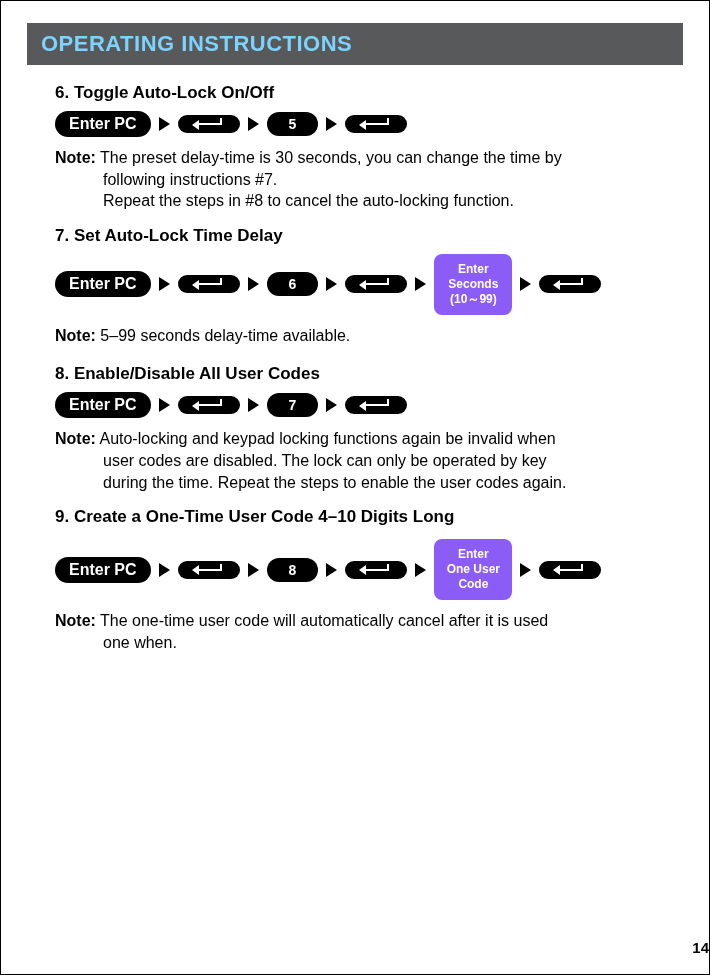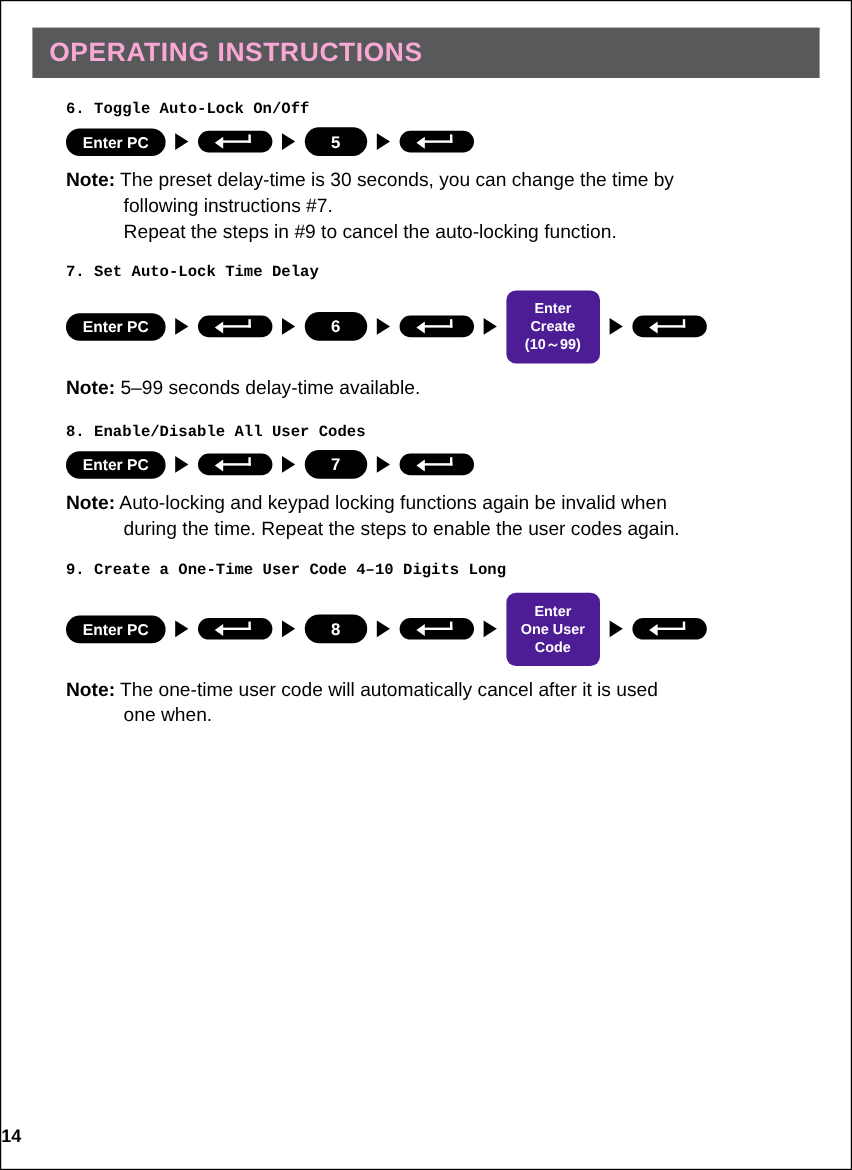--- a/index.html
+++ b/index.html
@@ -12,63 +12,62 @@
   .page {
     width: 710px;
     height: 975px;
     border: 1.5px solid #000;
     margin: 0 auto;
     position: relative;
     padding: 22px 26px 0 26px;
   }
   .header-bar {
     background: #58595b;
-    color: #f9a8d4;
+    color: #7dd3fc;
     font-size: 22px;
     font-weight: bold;
     padding: 8px 14px;
     letter-spacing: 0.5px;
     margin-bottom: 18px;
   }
   .content {
     padding: 0 28px;
   }
   .section-title {
-    font-size: 13px;
+    font-size: 17px;
     font-weight: bold;
     margin: 14px 0 8px 0;
-    font-family: Liberation Mono, monospace;
   }
   .seq {
     display: flex;
     align-items: center;
     gap: 8px;
     margin: 6px 0 10px 0;
     flex-wrap: nowrap;
   }
   .pill {
     background: #000;
     color: #fff;
     font-weight: bold;
-    font-size: 13px;
+    font-size: 16px;
     padding: 4px 14px;
     border-radius: 14px;
     white-space: nowrap;
   }
   .pill.num {
     padding: 4px 22px;
     font-size: 14px;
   }
   .pill.enter {
     padding: 3px 14px;
     display: inline-flex;
     align-items: center;
   }
   .box {
-    background: #4c1d95;
+    background: #8b5cf6;
     color: #fff;
     font-weight: bold;
     font-size: 12px;
     text-align: center;
     padding: 8px 8px;
     border-radius: 8px;
     line-height: 1.25;
     min-width: 78px;
   }
   .arrow {
@@ -119,21 +118,21 @@
   .note-indent {
     display: block;
     margin-left: 48px;
     text-indent: 0;
   }
   .pagenum {
     position: absolute;
     bottom: 18px;
     left: 0;
     right: 0;
-    text-align: left;
+    text-align: right;
     font-size: 15px;
     font-weight: bold;
   }
   .sec7-wrap {
     position: relative;
     margin-bottom: 18px;
   }
   .sec7-wrap .note {
     margin-top: 8px;
     max-width: 370px;
@@ -166,21 +165,21 @@
             <span class="hline"></span>
             <span class="vline"></span>
             <span class="ahead"></span>
           </span>
         </span>
     </div>
     <div class="note">
       <b>Note:</b>
       <span>The preset delay-time is 30 seconds, you can change the time by</span>
       <span class="note-indent">following instructions #7.</span>
-      <span class="note-indent">Repeat the steps in #9 to cancel the auto-locking function.</span>
+      <span class="note-indent">Repeat the steps in #8 to cancel the auto-locking function.</span>
     </div>
 
     <div class="section-title">7. Set Auto-Lock Time Delay</div>
     <div class="sec7-wrap">
       <div class="seq">
         <span class="pill">Enter PC</span>
         <span class="arrow"></span>
         <span class="pill enter">
             <span class="enter-glyph">
               <span class="hline"></span>
@@ -194,21 +193,21 @@
         <span class="pill enter">
             <span class="enter-glyph">
               <span class="hline"></span>
               <span class="vline"></span>
               <span class="ahead"></span>
             </span>
           </span>
         <span class="arrow"></span>
         <span class="box">
           <span>Enter</span><br>
-          <span>Create</span><br>
+          <span>Seconds</span><br>
           <span>(10～99)</span>
         </span>
         <span class="arrow"></span>
         <span class="pill enter">
             <span class="enter-glyph">
               <span class="hline"></span>
               <span class="vline"></span>
               <span class="ahead"></span>
             </span>
           </span>
@@ -237,20 +236,21 @@
           <span class="enter-glyph">
             <span class="hline"></span>
             <span class="vline"></span>
             <span class="ahead"></span>
           </span>
         </span>
     </div>
     <div class="note">
       <b>Note:</b>
       <span>Auto-locking and keypad locking functions again be invalid when</span>
+      <span class="note-indent">user codes are disabled. The lock can only be operated by key</span>
       <span class="note-indent">during the time. Repeat the steps to enable the user codes again.</span>
     </div>
 
     <div class="section-title">9. Create a One-Time User Code 4–10 Digits Long</div>
     <div class="seq" style="margin-top:12px;">
       <span class="pill">Enter PC</span>
       <span class="arrow"></span>
       <span class="pill enter">
           <span class="enter-glyph">
             <span class="hline"></span>

